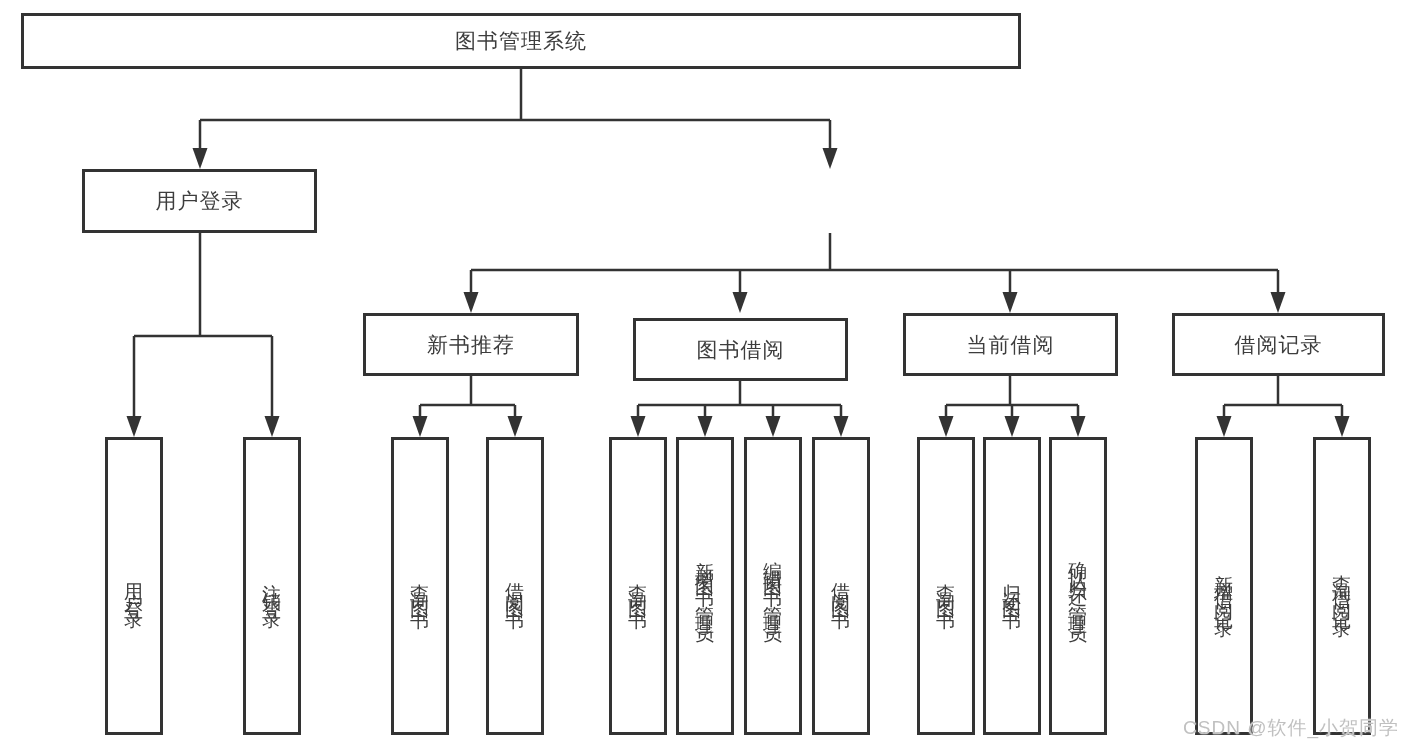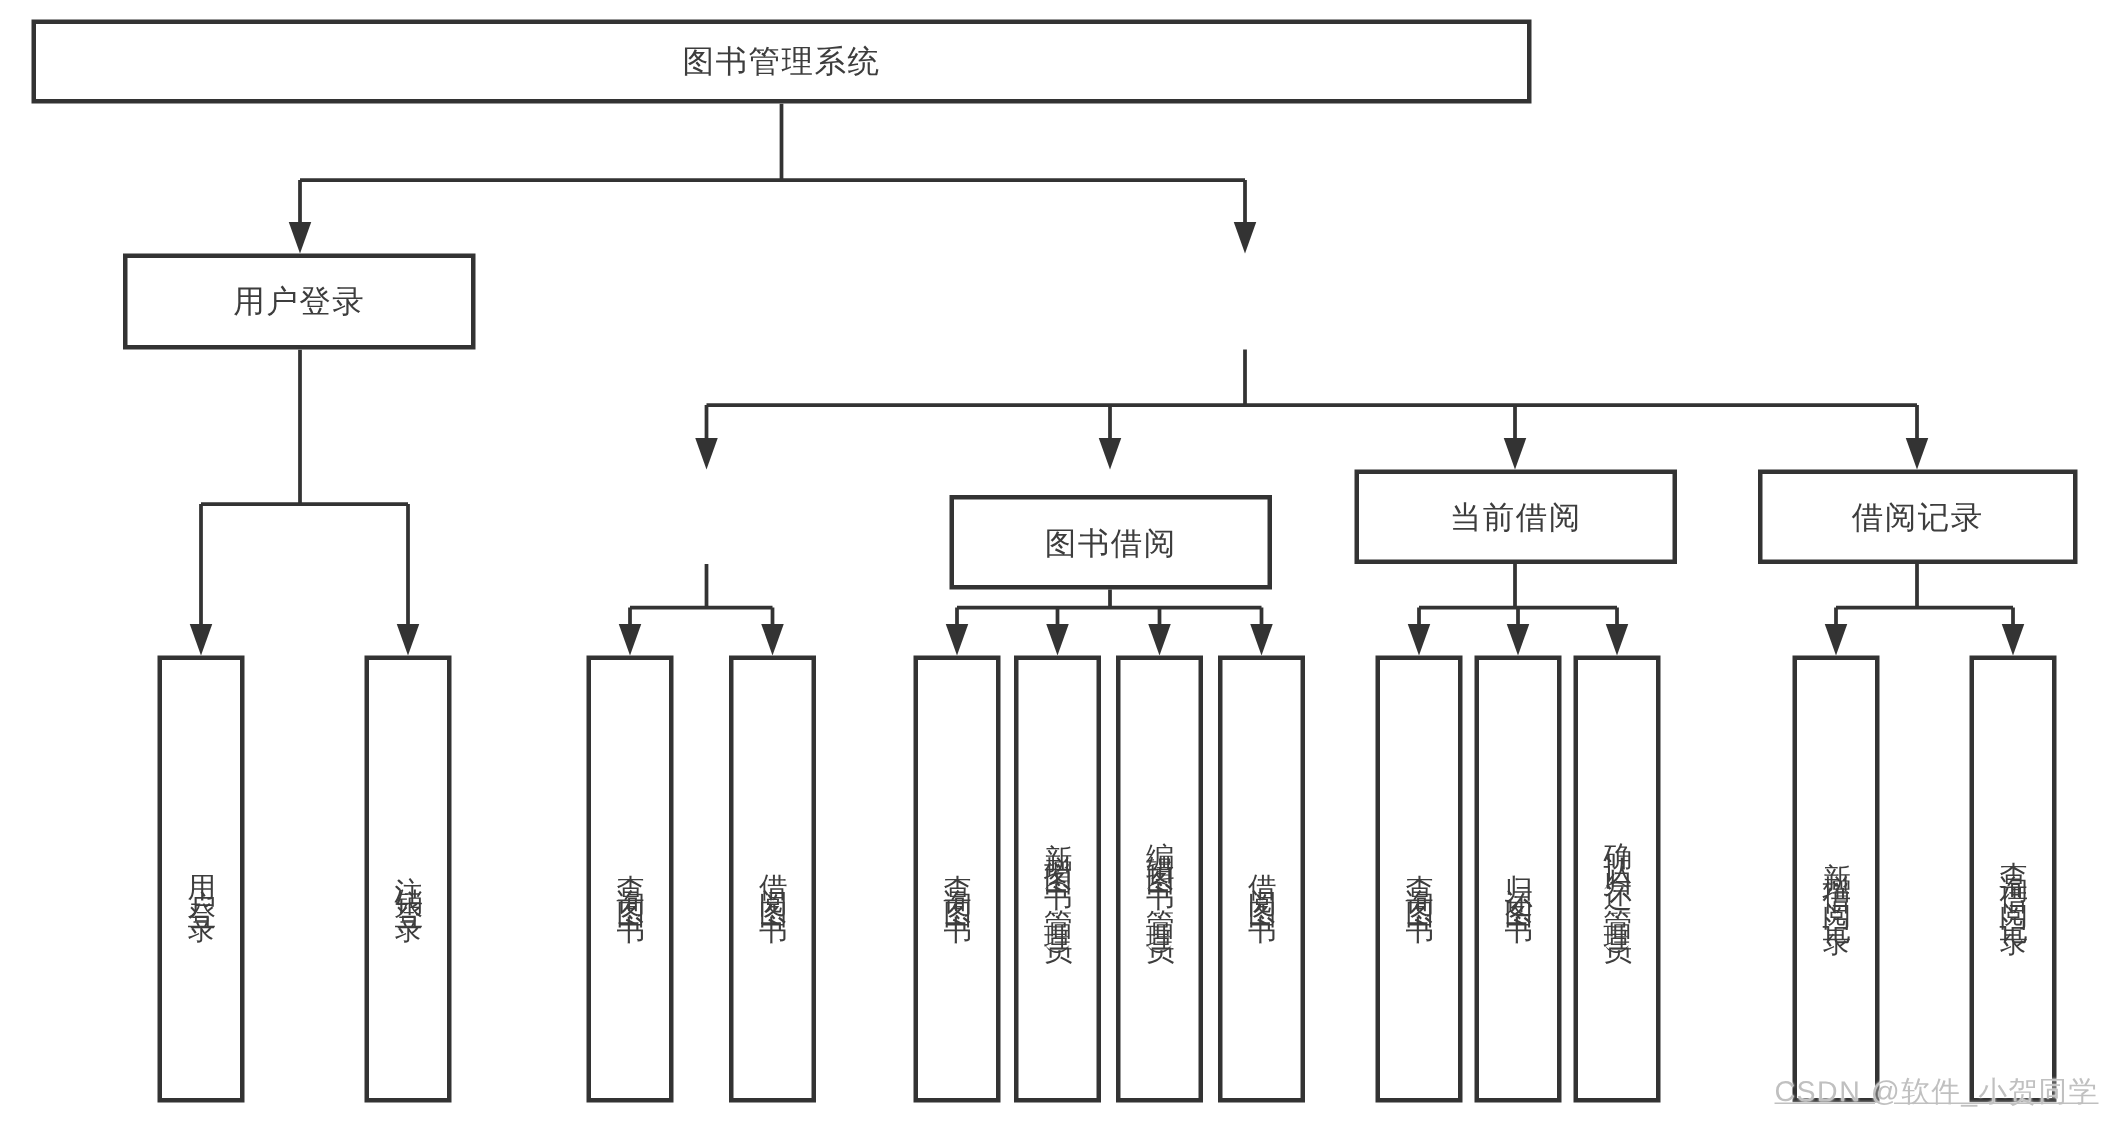--- a/index.html
+++ b/index.html
@@ -38,37 +38,36 @@
     letter-spacing:9px;
     white-space:nowrap;
   }
   
   .n-root{left:21px;top:13px;width:1000px;height:56px;}
   
   .n-user-login{left:82px;top:169px;width:235px;height:64px;}
   .n-book-mgmt{left:713px;top:169px;width:234px;height:64px;}
   
   .n-new-book{left:363px;top:313px;width:216px;height:63px;}
-  .n-book-borrow{left:633px;top:330px;width:215px;height:63px;justify-content:center;}
+  .n-book-borrow{left:633px;top:318px;width:215px;height:63px;justify-content:center;}
   .n-current-borrow{left:903px;top:313px;width:215px;height:63px;font-family:Liberation Mono, monospace;}
   .n-borrow-record{left:1172px;top:313px;width:213px;height:63px;}
   
   .lf-1{left:105px;} .lf-2{left:243px;}
   .lf-3{left:391px;} .lf-4{left:486px;}
   .lf-5{left:609px;} .lf-6{left:676px;} .lf-7{left:744px;} .lf-8{left:812px;}
   .lf-9{left:917px;} .lf-10{left:983px;} .lf-11{left:1049px;}
   .lf-12{left:1195px;} .lf-13{left:1313px;}
   .watermark{
     position:absolute;
     right:6px;bottom:6px;
     font-size:19px;
     color:#c0c0c0;
     text-shadow:0 0 2px #ffffff, 0 0 1px #ffffff;
     letter-spacing:1px;
-    text-decoration:underline;
   }
 </style>
 </head>
 <body>
 
 <div class="stage">
 
   <svg class="connectors" viewBox="0 0 1405 747" xmlns="http://www.w3.org/2000/svg">
     <g stroke="#333333" stroke-width="2.5" fill="none">
 
@@ -137,20 +136,23 @@
   </svg>
 
   <div class="node n-root">
     <span>图书管理系统</span>
   </div>
 
   <div class="node n-user-login">
     <span>用户登录</span>
   </div>
 
+  <div class="node n-new-book">
+    <span>新书推荐</span>
+  </div>
   <div class="node n-book-borrow">
     <span>图书借阅</span>
   </div>
   <div class="node n-current-borrow">
     <span>当前借阅</span>
   </div>
   <div class="node n-borrow-record">
     <span>借阅记录</span>
   </div>
 

